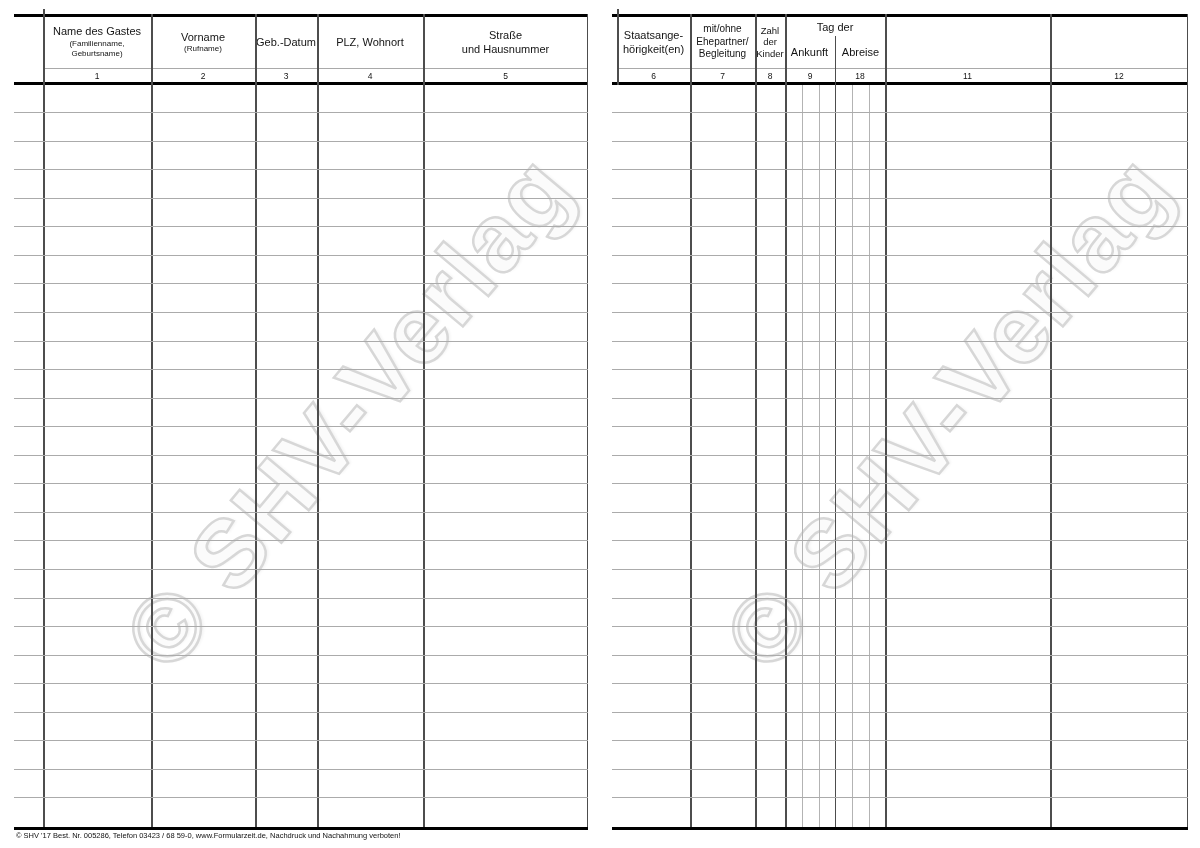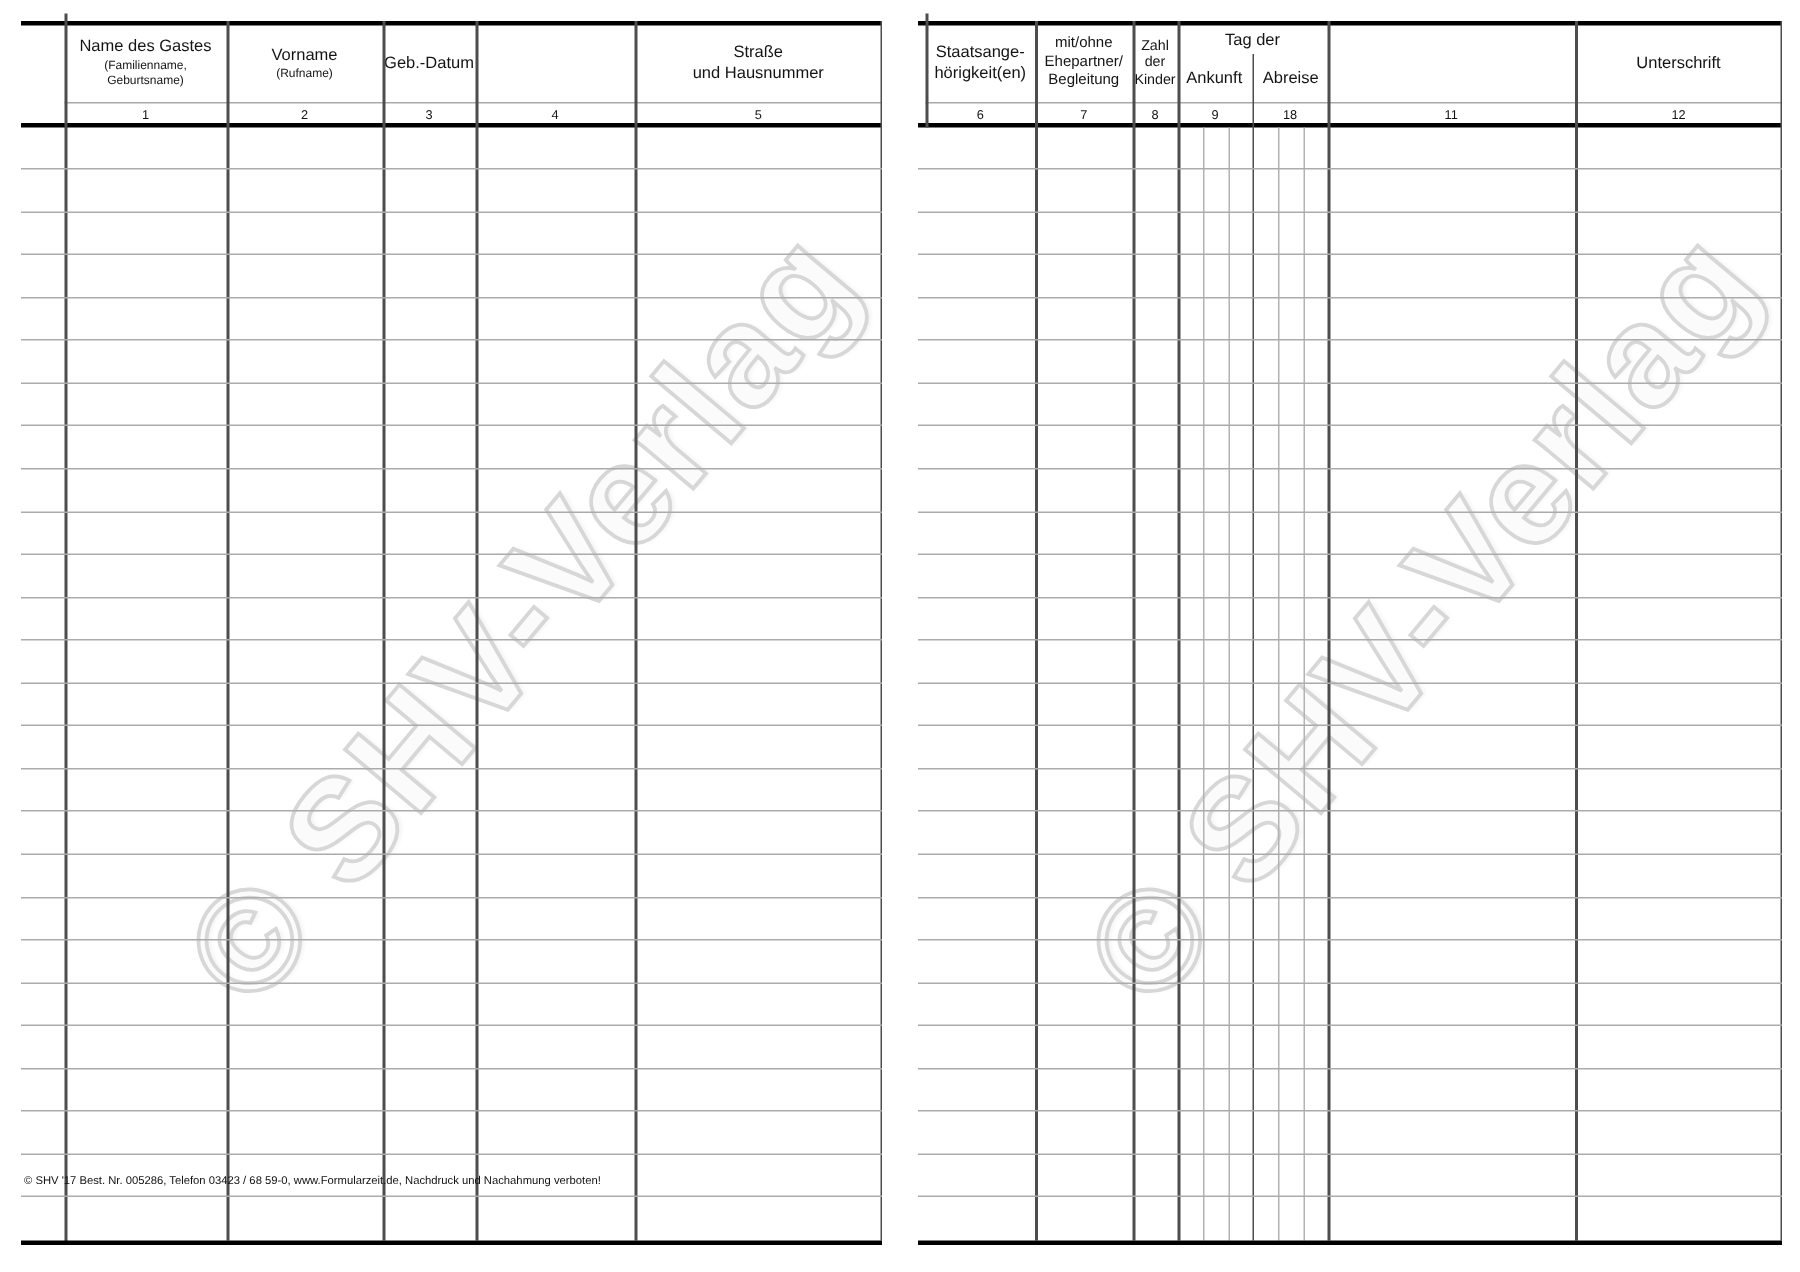--- a/index.html
+++ b/index.html
@@ -44,21 +44,21 @@
 
   .ncell {
     position:absolute; top:55px; height:13px;
     display:flex; align-items:center; justify-content:center; font-size:8.5px;
   }
 
   .body-row { position:absolute; left:0; border-bottom:1px solid #ababab; }
   .body-row.last { border-bottom:none; }
 
   .footer-note {
-    position:absolute; left:16px; top:782px; z-index:2;
+    position:absolute; left:16px; top:831px; z-index:2;
     font-size:7.5px; letter-spacing:0; color:#111;
   }
 </style>
 </head>
 <body>
 
 <div class="page">
 
   <div class="watermark" style="left:348px; top:412px;">© SHV-Verlag</div>
   <div class="watermark" style="left:948px; top:412px;">© SHV-Verlag</div>
@@ -70,20 +70,23 @@
     <div class="hcell" style="left:29px; width:108px;">
       <span>Name des Gastes</span>
       <span class="sub">(Familienname, Geburtsname)</span>
     </div>
     <div class="hcell" style="left:137px; width:104px;">
       <span>Vorname</span>
       <span class="sub">(Rufname)</span>
     </div>
     <div class="hcell" style="left:241px; width:62px;">
       <span>Geb.-Datum</span>
+    </div>
+    <div class="hcell" style="left:303px; width:106px;">
+      <span>PLZ, Wohnort</span>
     </div>
     <div class="hcell" style="left:409px; width:165px;">
       <span>Straße</span>
       <span>und Hausnummer</span>
     </div>
 
     <div class="hline" style="left:29px; top:54px; width:545px;"></div>
 
     <div class="ncell" style="left:29px;  width:108px;">1</div>
     <div class="ncell" style="left:137px; width:104px;">2</div>
@@ -148,23 +151,20 @@
     <div class="hcell tiny" style="left:143px; width:30px;">
       <span>Zahl</span>
       <span>der</span>
       <span>Kinder</span>
     </div>
 
     <div class="group-label" style="left:173px; width:100px;">Tag der</div>
     <div class="sub-head" style="left:173px; width:49px;">Ankunft</div>
     <div class="sub-head" style="left:224px; width:49px;">Abreise</div>
 
-    <div class="hcell" style="left:438px; width:138px;">
-      <span>Unterschrift</span>
-    </div>
 
     <div class="hline" style="left:5px; top:54px; width:571px;"></div>
 
     <div class="ncell" style="left:5px;   width:73px;">6</div>
     <div class="ncell" style="left:78px;  width:65px;">7</div>
     <div class="ncell" style="left:143px; width:30px;">8</div>
     <div class="ncell" style="left:173px; width:50px;">9</div>
     <div class="ncell" style="left:223px; width:50px;">18</div>
     <div class="ncell" style="left:273px; width:165px;">11</div>
     <div class="ncell" style="left:438px; width:138px;">12</div>

